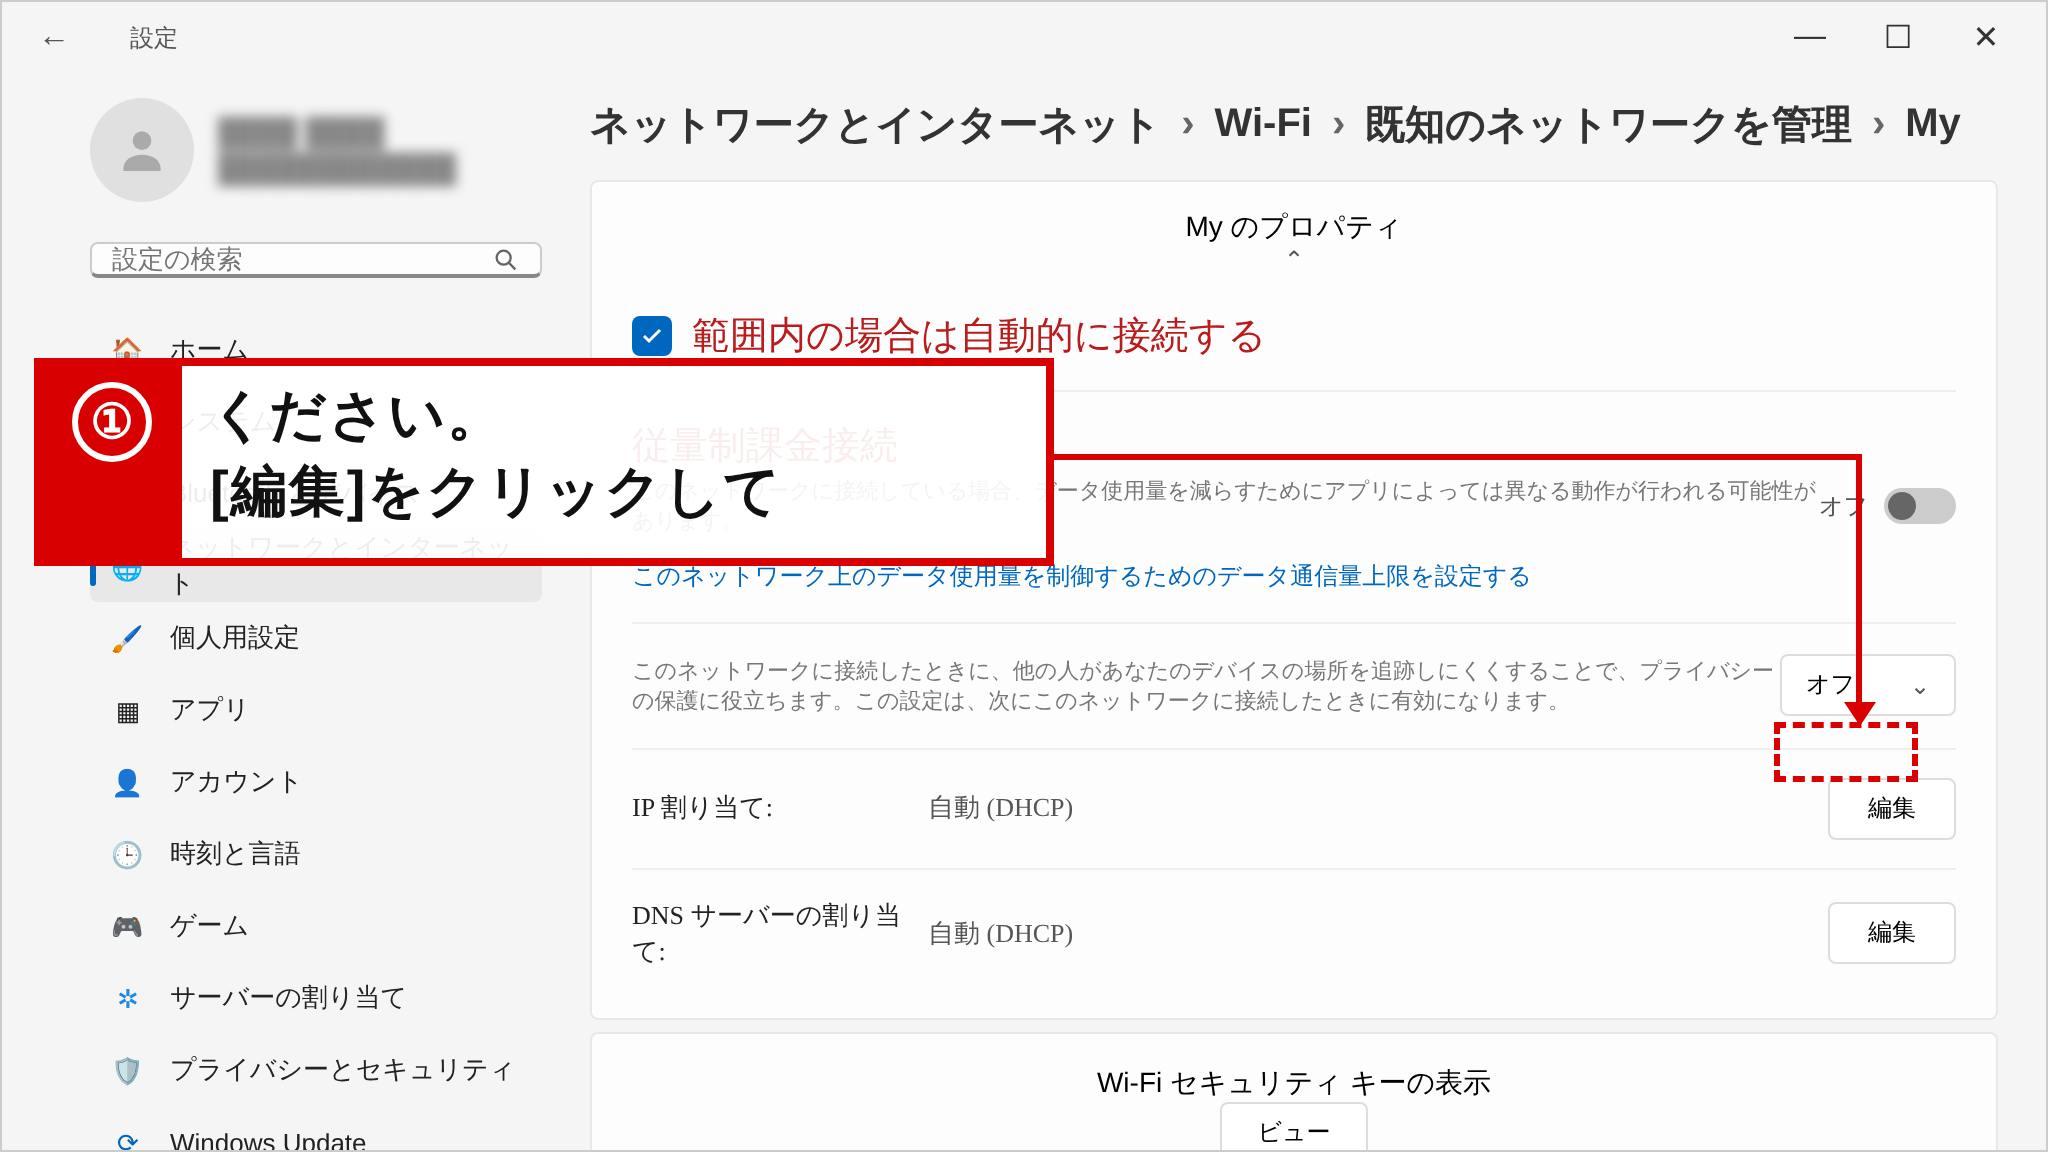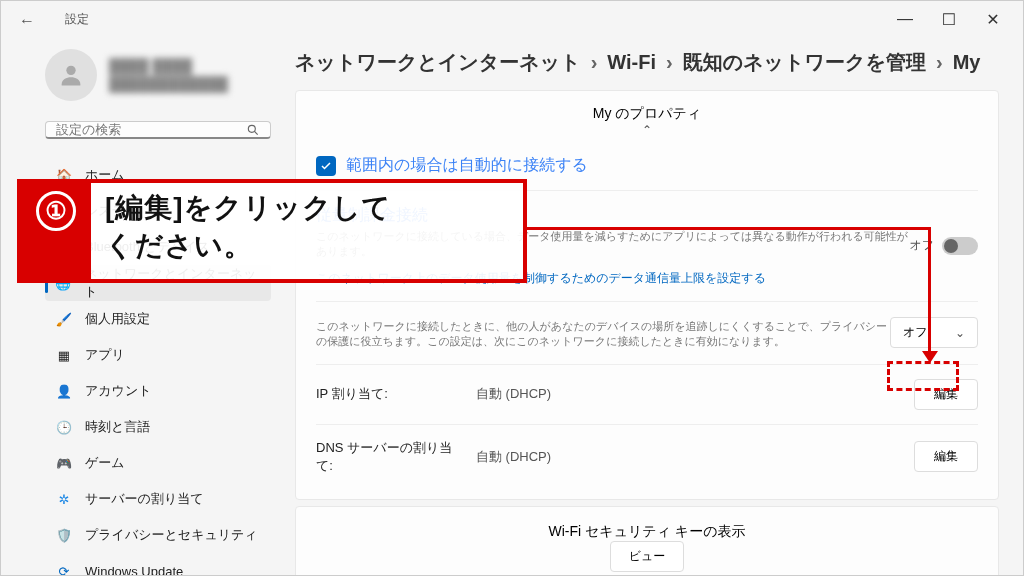--- a/index.html
+++ b/index.html
@@ -84,21 +84,21 @@
   .row {
     display:flex; align-items:center; padding:14px 0;
   }
   .row + .row { border-top:1px solid #eee; padding-top:14px; }
   .row .check {
     width:20px;height:20px; border-radius:4px; background:#0067c0;
     margin-right:10px; flex-shrink:0; display:flex;align-items:center;justify-content:center;
   }
   .row .check svg{width:12px;height:12px;fill:#fff;}
   .row-main { flex:1; }
-  .row-title { font-size:16px; color:#3b82f6; }
+  .row-title { font-size:19px; color:#b91c1c; }
   .row-sub { font-size:11px; color:#777; margin-top:3px; line-height:1.4;}
   .switch {
     display:flex; align-items:center; gap:8px; font-size:12px; color:#555;
   }
   .switch-track {
     width:36px;height:18px;border-radius:9px;background:#ccc;position:relative;
   }
   .switch-track::after{
     content:"";position:absolute;left:2px;top:2px;width:14px;height:14px;
     border-radius:50%;background:#666;
@@ -106,21 +106,21 @@
   .link { color:#0067c0; font-size:12px; }
   .select {
     display:flex;align-items:center;gap:10px;
     border:1px solid #ddd;background:#fff;border-radius:4px;
     padding:6px 12px; font-size:12px; min-width:88px; justify-content:space-between;
   }
   .btn {
     border:1px solid #ddd;background:#fff;border-radius:4px;
     padding:6px 18px;font-size:12px; min-width:64px; text-align:center;
   }
-  .inline { display:flex; align-items:center; gap:20px; }
+  .inline { display:flex; align-items:center; gap:8px;font-family:Liberation Serif, serif; }
   .label { width:140px; font-size:13px; color:#222; }
   .value { font-size:13px; color:#555; }
 
   
   .anno-box {
     position:absolute;
     left:16px; top:178px;
     width:510px; height:104px;
     border:4px solid #d80000;
     background:rgba(255,255,255,0.92);
@@ -320,20 +320,20 @@
     </div>
 
   </section>
 </div>
 
 <div class="anno-box">
   <div class="anno-num">
     <span>①</span>
   </div>
   <div class="anno-text">
+    <div>ください。</div>
     <div>[編集]をクリックして</div>
-    <div>ください。</div>
   </div>
 </div>
 <div class="anno-arrow-h"></div>
 <div class="anno-arrow-v"></div>
 <div class="anno-arrow-head"></div>
 <div class="anno-target"></div>
 
 </body></html>

